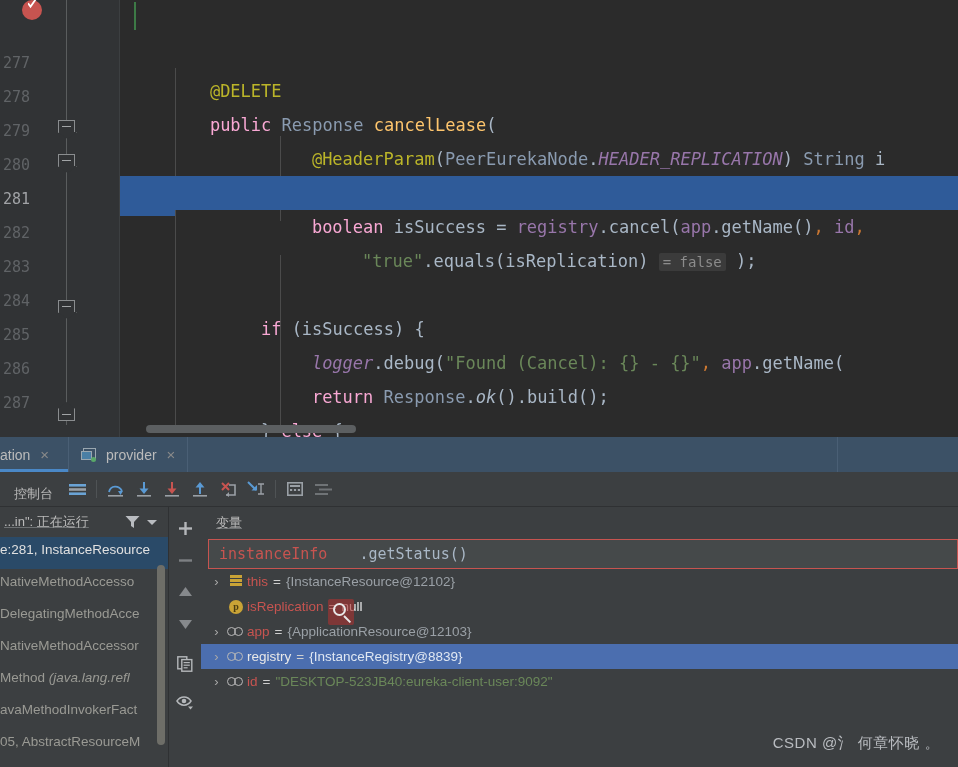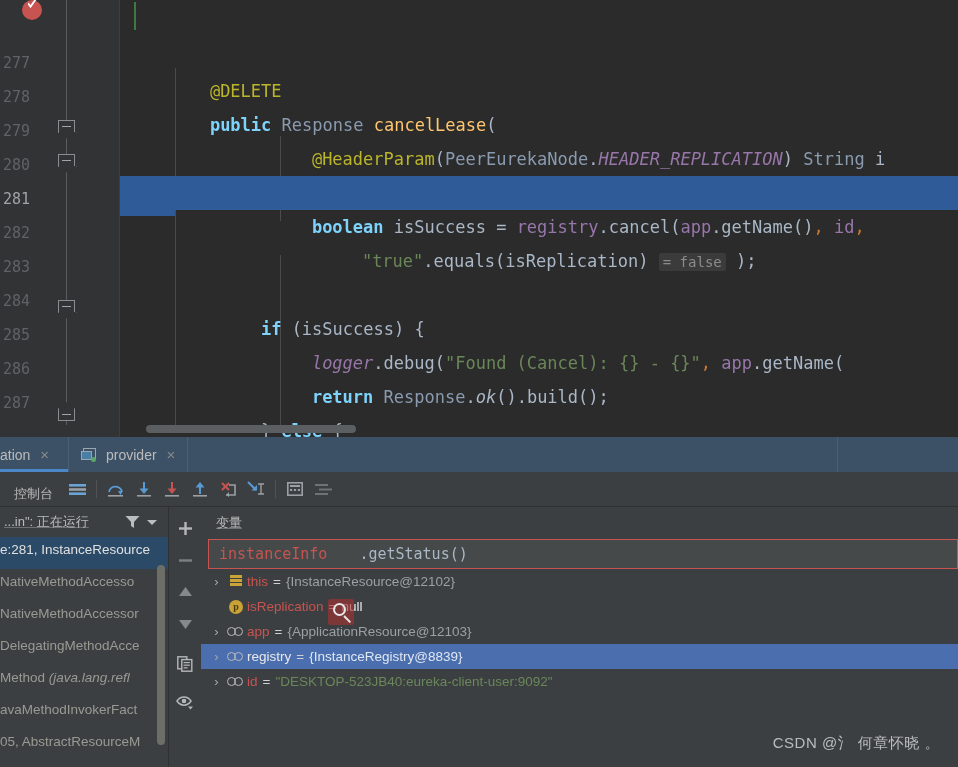--- a/index.html
+++ b/index.html
@@ -57,21 +57,21 @@
   }
   .line.sel{background:#2f5b99;}
   .sel-band-a{position:absolute;left:0;width:55px;height:34px;background:#2f5b99;}
   .indentline{position:absolute;width:1px;background:#4b4b4b;}
 
   .doc-bar{position:absolute;left:14px;top:2px;width:2px;height:28px;background:#3d7a46;}
 
   
   .t-doc{color:#629755;}
   .t-ann{color:#bbb529;}
-  .t-kw{color:#7dd3fc;font-weight:bold;}
+  .t-kw{color:#f9a8d4;}
   .t-method{color:#ffc66d;margin-top:32px;}
   .t-plain{color:#a9b7c6;}
   .t-str{color:#6a8759;}
   .t-field{color:#9876aa;}
   .t-static{color:#9876aa;font-style:italic;}
   .t-type{color:#8a9bb0;}
   .inlay{
     background:#3b3b3b;color:#8c8c8c;font-size:14px;border-radius:2px;
     padding:1px 4px;font-family:"DejaVu Sans Mono","Liberation Mono",monospace;
   }
@@ -414,22 +414,22 @@
         <svg width="15" height="14" viewBox="0 0 15 14">
           <path d="M0.5 1 L14.5 1 L9 7 L9 13 L6 11 L6 7 Z" fill="#b9bcc0"></path>
         </svg>
         <svg width="12" height="12" viewBox="0 0 12 12" style="margin-right:6px">
           <path d="M1 4 L11 4 L6 9 Z" fill="#b9bcc0"></path>
         </svg>
       </div>
       <div class="frames-list">
         <div class="frame sel"><span>e:281, InstanceResource</span></div>
         <div class="frame"><span>NativeMethodAccesso</span></div>
+        <div class="frame"><span>DelegatingMethodAcce</span></div>
         <div class="frame"><span>NativeMethodAccessor</span></div>
-        <div class="frame"><span>DelegatingMethodAcce</span></div>
         <div class="frame"><span> Method </span><i>(java.lang.refl</i></div>
         <div class="frame"><span>avaMethodInvokerFact</span></div>
         <div class="frame"><span>05, AbstractResourceM</span></div>
         <div class="frames-scroll"></div>
       </div>
     </div>
     <div class="frames-sep"></div>
 
     <div class="vbar">
       <div class="vbtn">

